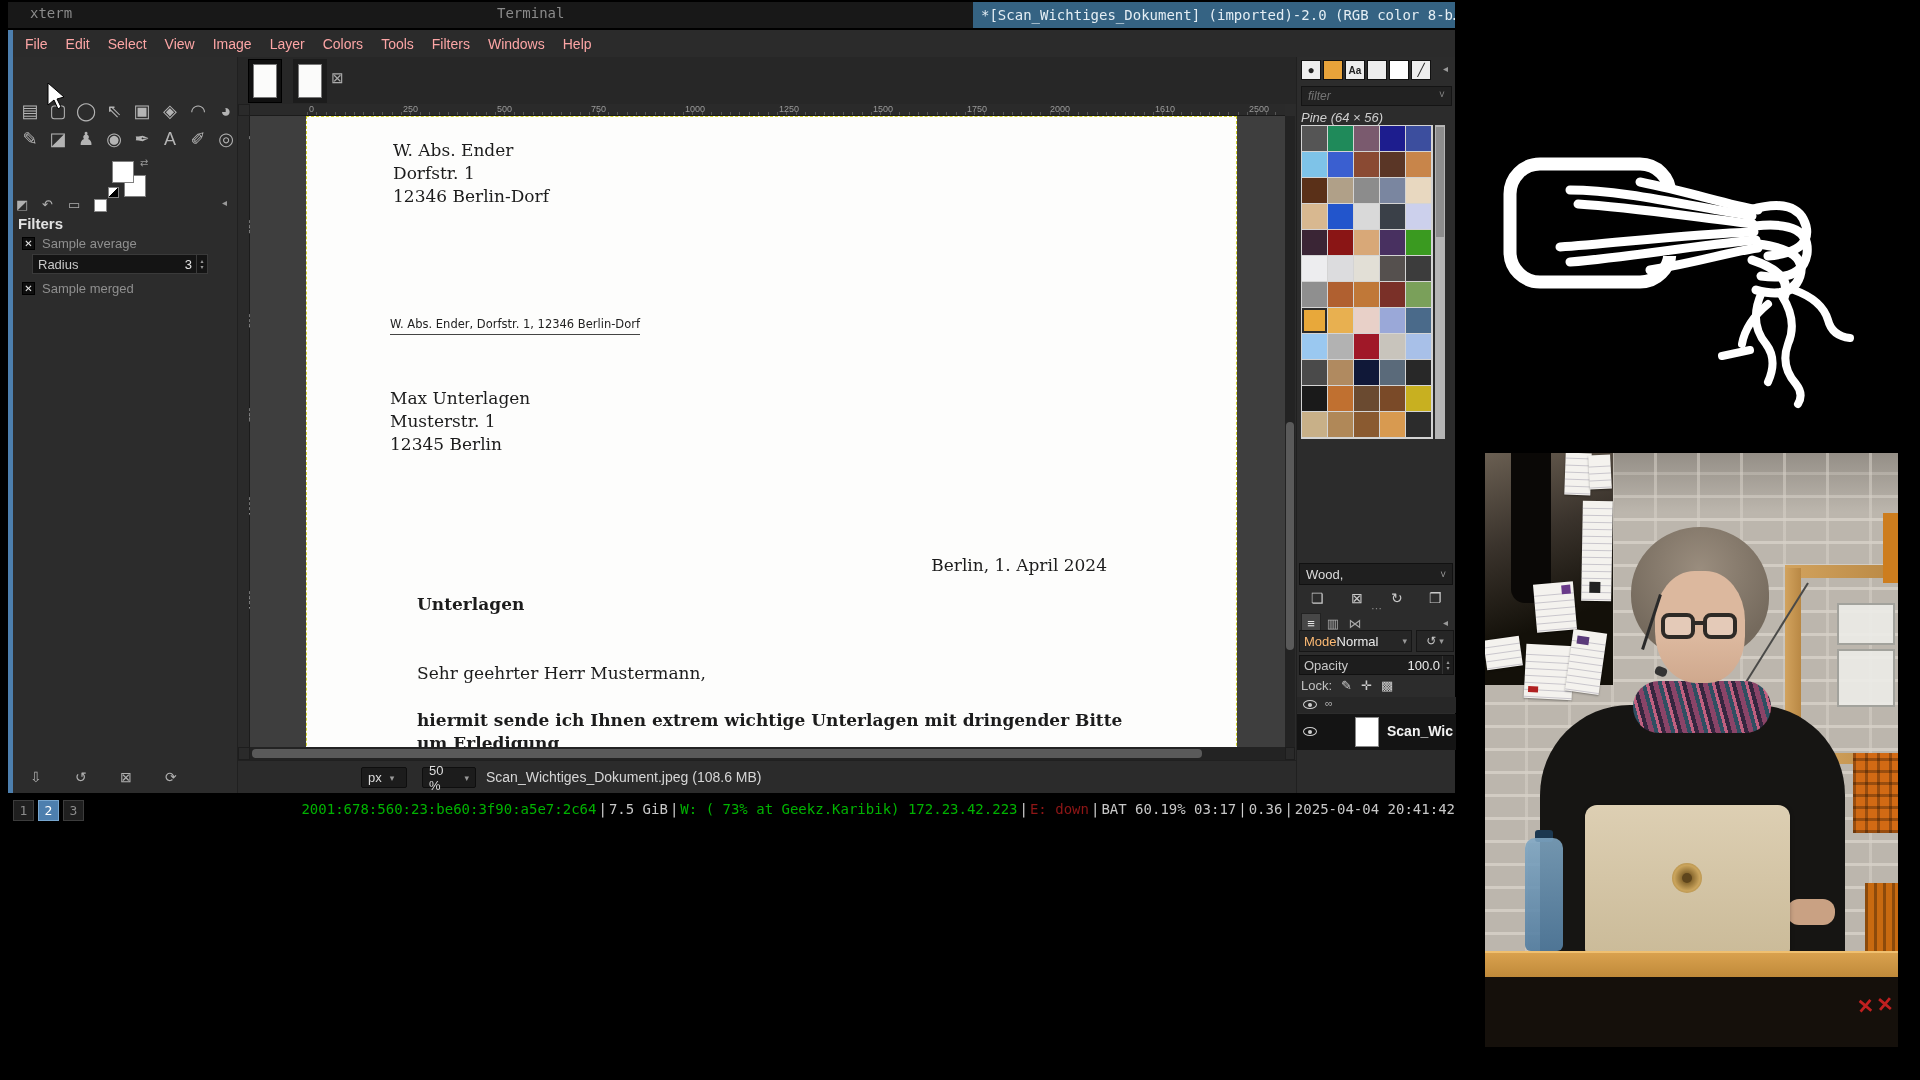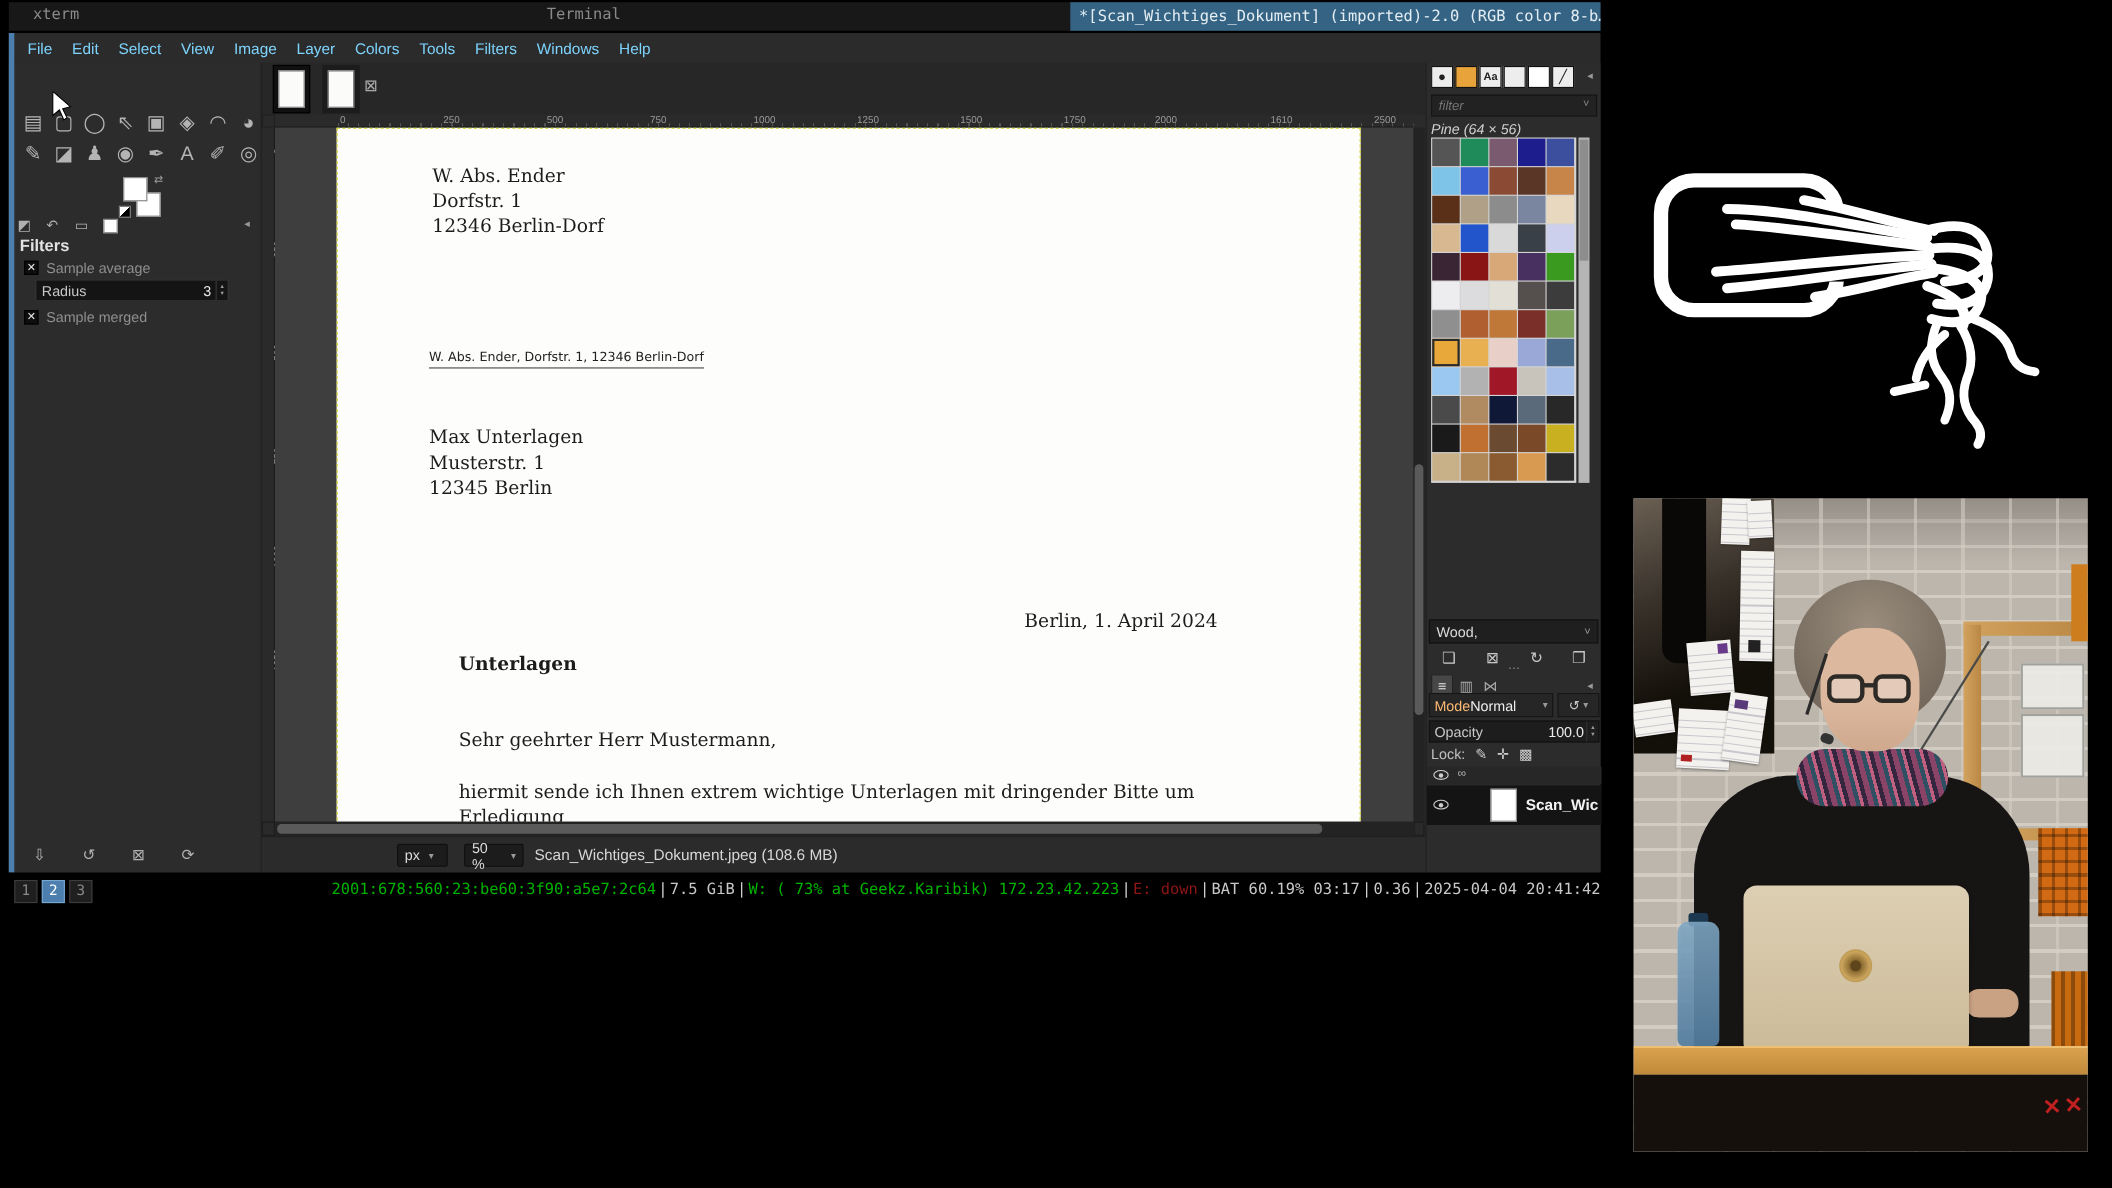--- a/index.html
+++ b/index.html
@@ -12,21 +12,21 @@
   #titlebar .wm-strip{position:absolute;left:8px;top:2px;width:1447px;height:26px;background:#181818;}
   .wmtitle{position:absolute;top:5px;font:14px "DejaVu Sans Mono",monospace;color:#8a8a8a;}
   #gimp-title{position:absolute;left:973px;top:2px;width:482px;height:26px;background:#356383;
               color:#e4eef4;font:14px "DejaVu Sans Mono",monospace;line-height:26px;padding-left:8px;
               white-space:nowrap;overflow:hidden;}
 
   
   #gimp{position:absolute;left:8px;top:30px;width:1447px;height:763px;background:#2b2b2b;}
   #focus-border{position:absolute;left:0;top:0;width:5px;height:100%;background:#4d7fae;z-index:30;}
   #menubar{position:absolute;left:8px;top:0;height:27px;display:flex;align-items:center;z-index:5;}
-  .menu-item{padding:0 9px;font-size:14px;color:#7dd3fc;}
+  .menu-item{padding:0 9px;font-size:14px;color:#fca5a5;}
 
   
   #left-panel{position:absolute;left:0;top:27px;width:230px;bottom:0;background:#2c2c2c;border-right:1px solid #202020;}
   #toolbox{position:absolute;left:8px;top:40px;width:224px;display:flex;flex-wrap:wrap;}
   .tool{width:28px;height:28px;display:flex;align-items:center;justify-content:center;
         font-size:18px;color:#b4b4b4;}
   #fgbg{position:absolute;left:100px;top:102px;width:64px;height:56px;}
   #fgbg .sw{position:absolute;width:22px;height:22px;background:#fff;border:1px solid #808080;}
   #minibar{position:absolute;left:0;top:140px;width:230px;height:20px;color:#b0b0b0;font-size:13px;}
   #levels-title{position:absolute;left:10px;top:158px;font-size:15px;font-weight:bold;color:#e2e2e2;}
@@ -280,35 +280,35 @@
         <span class="vrlabel" style="top: 24px;">0</span>
         <span class="vrlabel" style="top: 118px;">250</span>
         <span class="vrlabel" style="top: 212px;">500</span>
         <span class="vrlabel" style="top: 306px;">750</span>
         <span class="vrlabel" style="top: 400px;">1000</span>
         <span class="vrlabel" style="top: 494px;">1250</span>
       </div>
 
     <div id="viewport">
       <div id="page">
-        <div class="serif" style="left:86px;top:32px;" id="sender-block">
+        <div class="serif" style="left:86px;top:22px;" id="sender-block">
             <div>W. Abs. Ender</div>
             <div>Dorfstr. 1</div>
             <div>12346 Berlin-Dorf</div>
           </div>
         <span id="return-address">W. Abs. Ender, Dorfstr. 1, 12346 Berlin-Dorf</span>
         <div class="serif" style="left:83px;top:270px;" id="recipient-block">
             <div>Max Unterlagen</div>
             <div>Musterstr. 1</div>
             <div>12345 Berlin</div>
           </div>
         <div class="serif" style="right:129px;top:437px;">Berlin, 1. April 2024</div>
         <div class="serif" style="left:110px;top:476px;font-weight:bold;">Unterlagen</div>
         <div class="serif" style="left:110px;top:545px;">Sehr geehrter Herr Mustermann,</div>
-        <div class="serif" style="left:110px;top:592px;width:720px;" id="body-block">
+        <div class="serif" style="left:110px;top:592px;width:720px;font-weight:bold;" id="body-block">
             <div>hiermit sende ich Ihnen extrem wichtige Unterlagen mit dringender Bitte um Erledigung</div>
           </div>
       </div>
     </div>
 
     <div id="vscroll">
         <div class="thumb"></div>
       </div>
     <div id="hscroll">
         <div class="thumb"></div>

